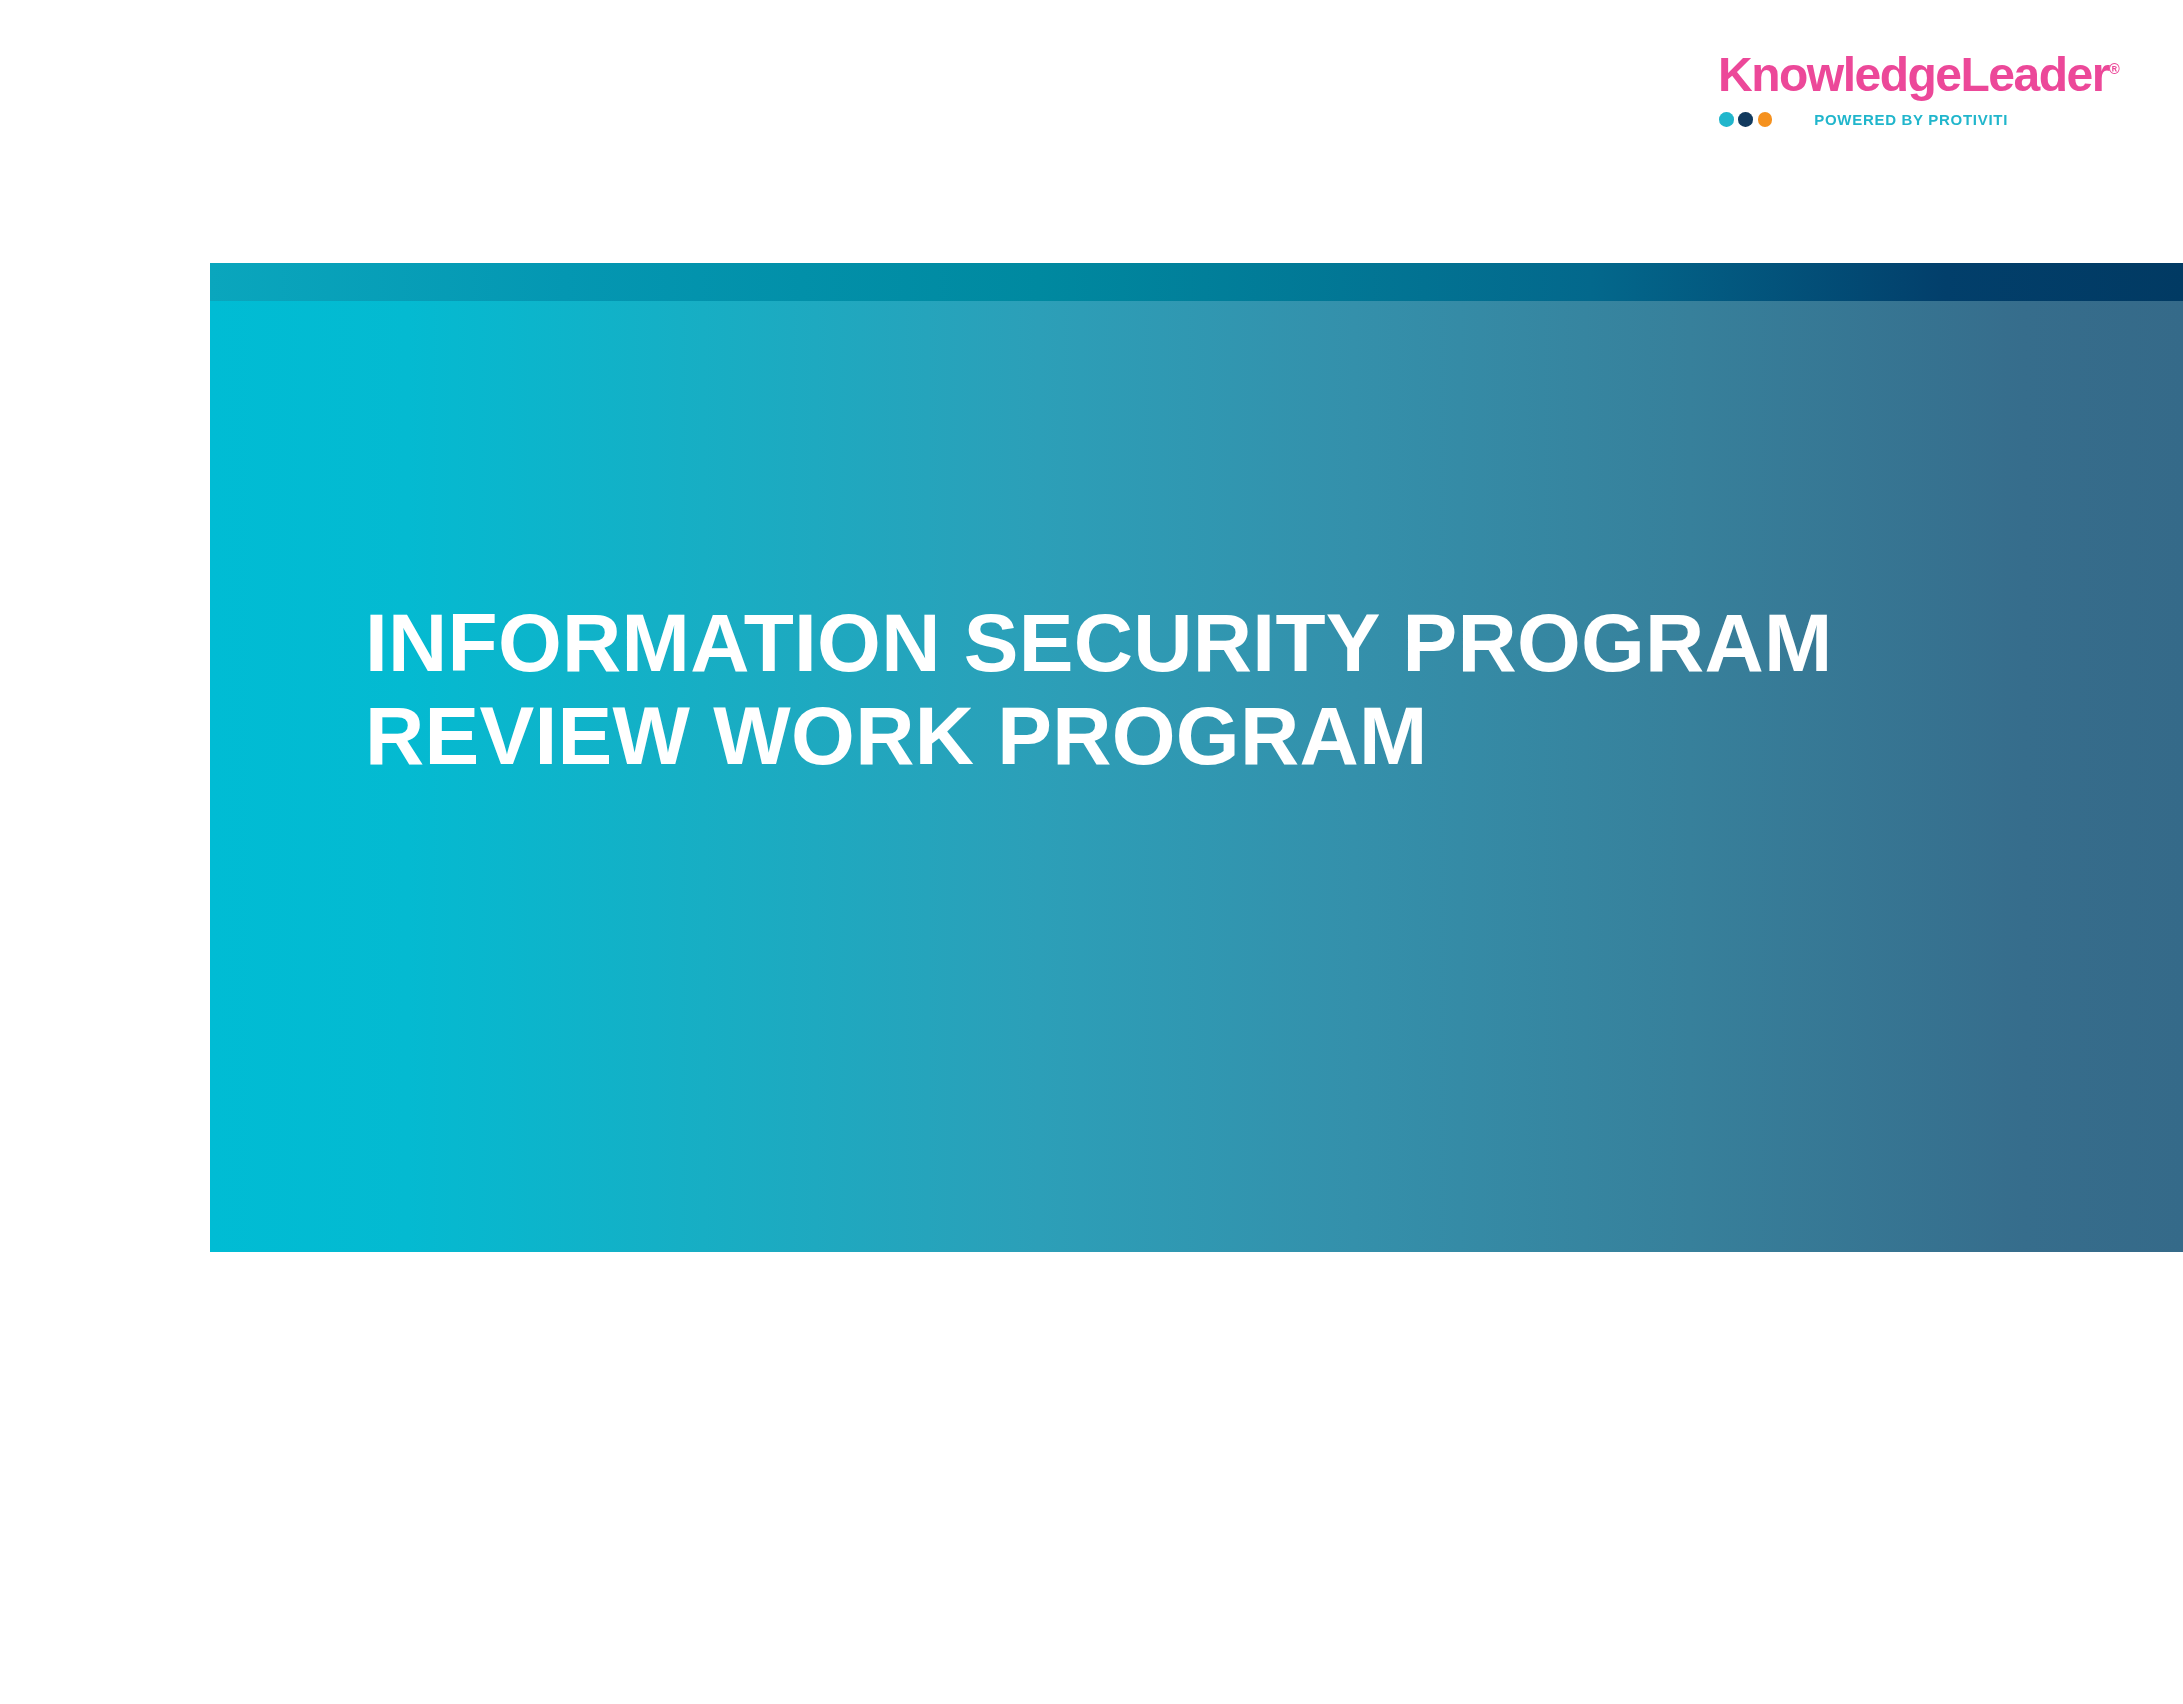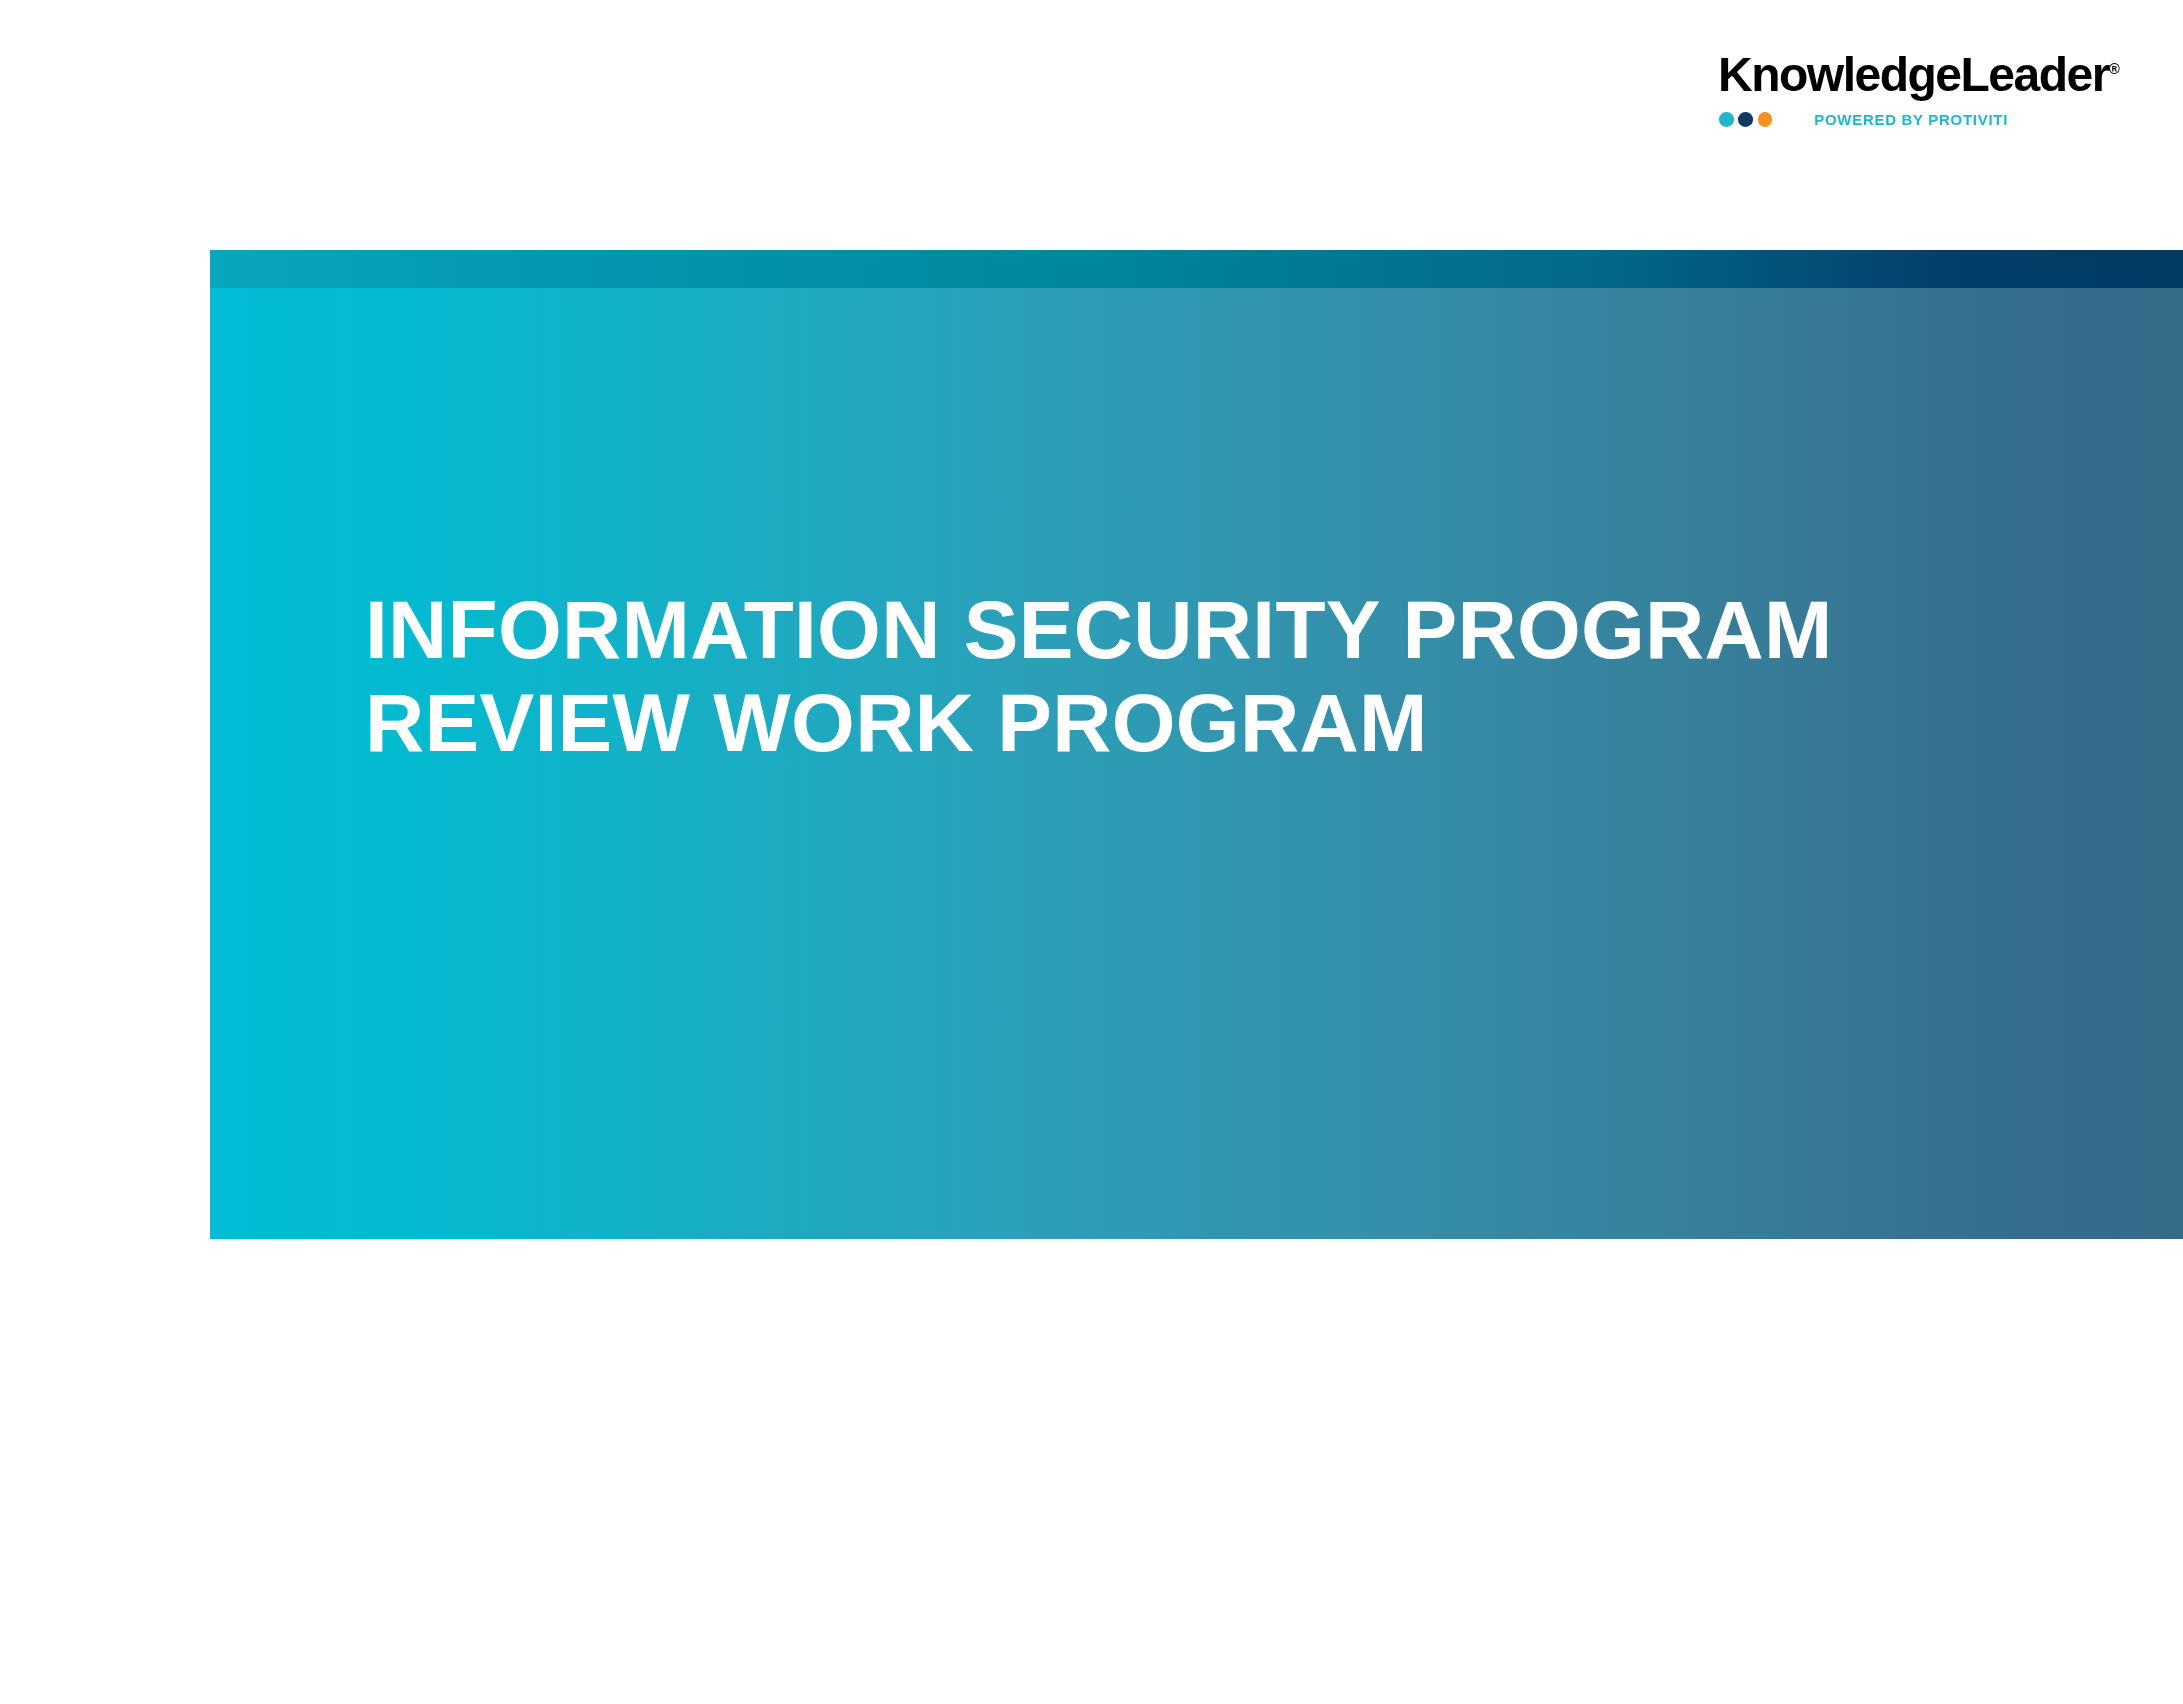--- a/index.html
+++ b/index.html
@@ -29,21 +29,21 @@
     left: 1718px;
     top: 34px;
     width: 331px;
     height: 99px;
   }
   .brand-wordmark {
     font-family: "Liberation Sans", sans-serif;
     font-size: 48px;
     font-weight: bold;
     letter-spacing: -1.5px;
-    color: #000000;
+    color: #ec4899;
     line-height: 1;
     white-space: nowrap;
     position: absolute;
     left: 0;
     top: 17px;
   }
   .brand-wordmark .reg {
     font-size: 14.6px;
     vertical-align: super;
     letter-spacing: 0;
@@ -79,21 +79,21 @@
     letter-spacing: 0.7px;
     color: #21b6cc;
     white-space: nowrap;
     line-height: 1;
   }
 
   
   .hero-banner {
     position: absolute;
     left: 210px;
-    top: 250px;
+    top: 263px;
     width: 1973px;
     height: 1177px;
     overflow: hidden;
   }
   .hero-top-strip {
     position: absolute;
     left: 0;
     top: 0;
     width: 100%;
     height: 38px;

